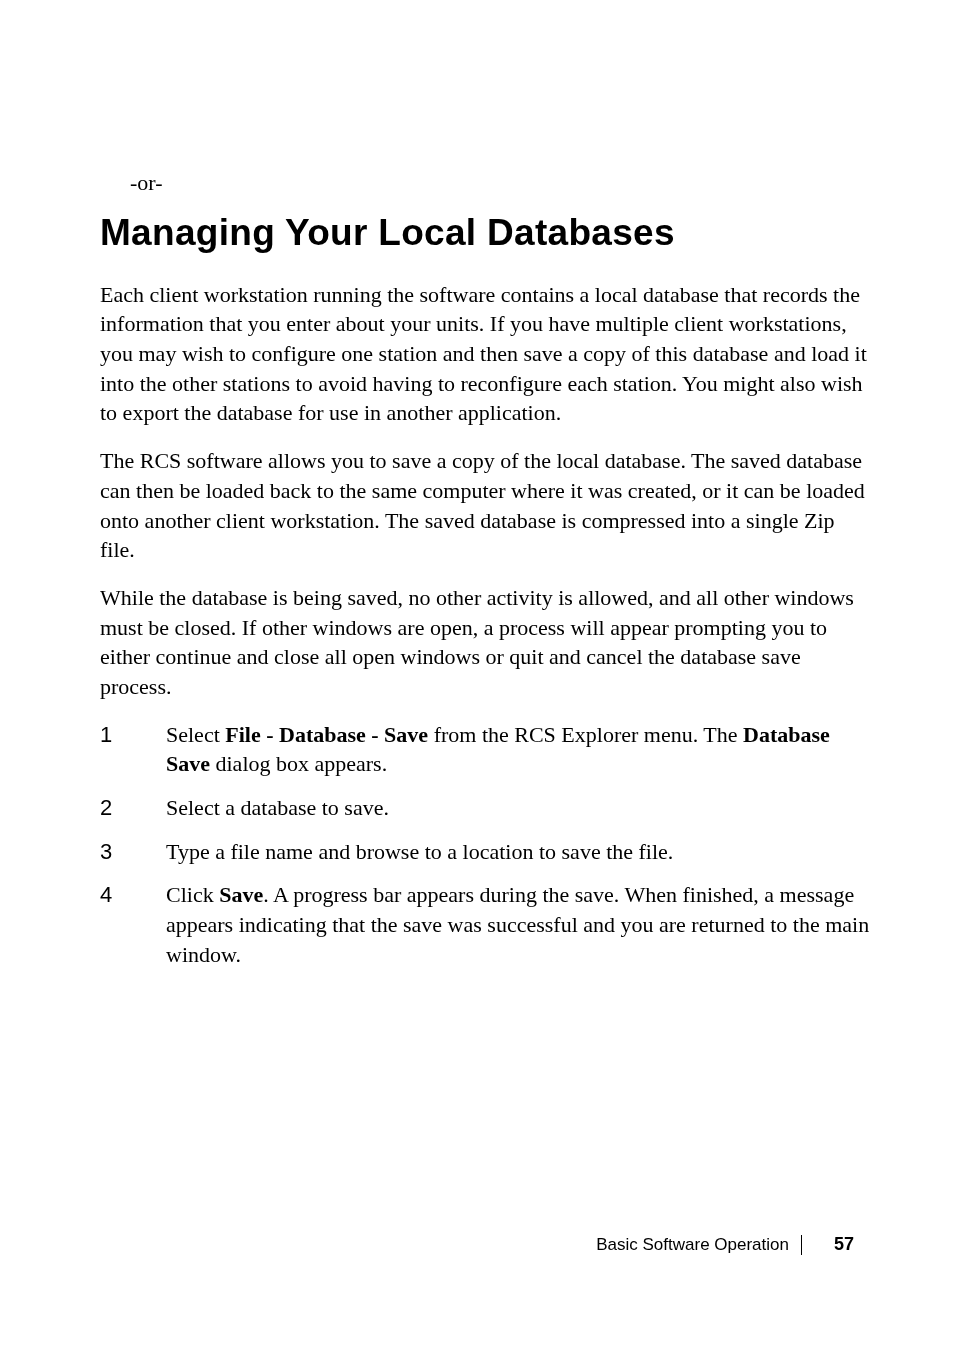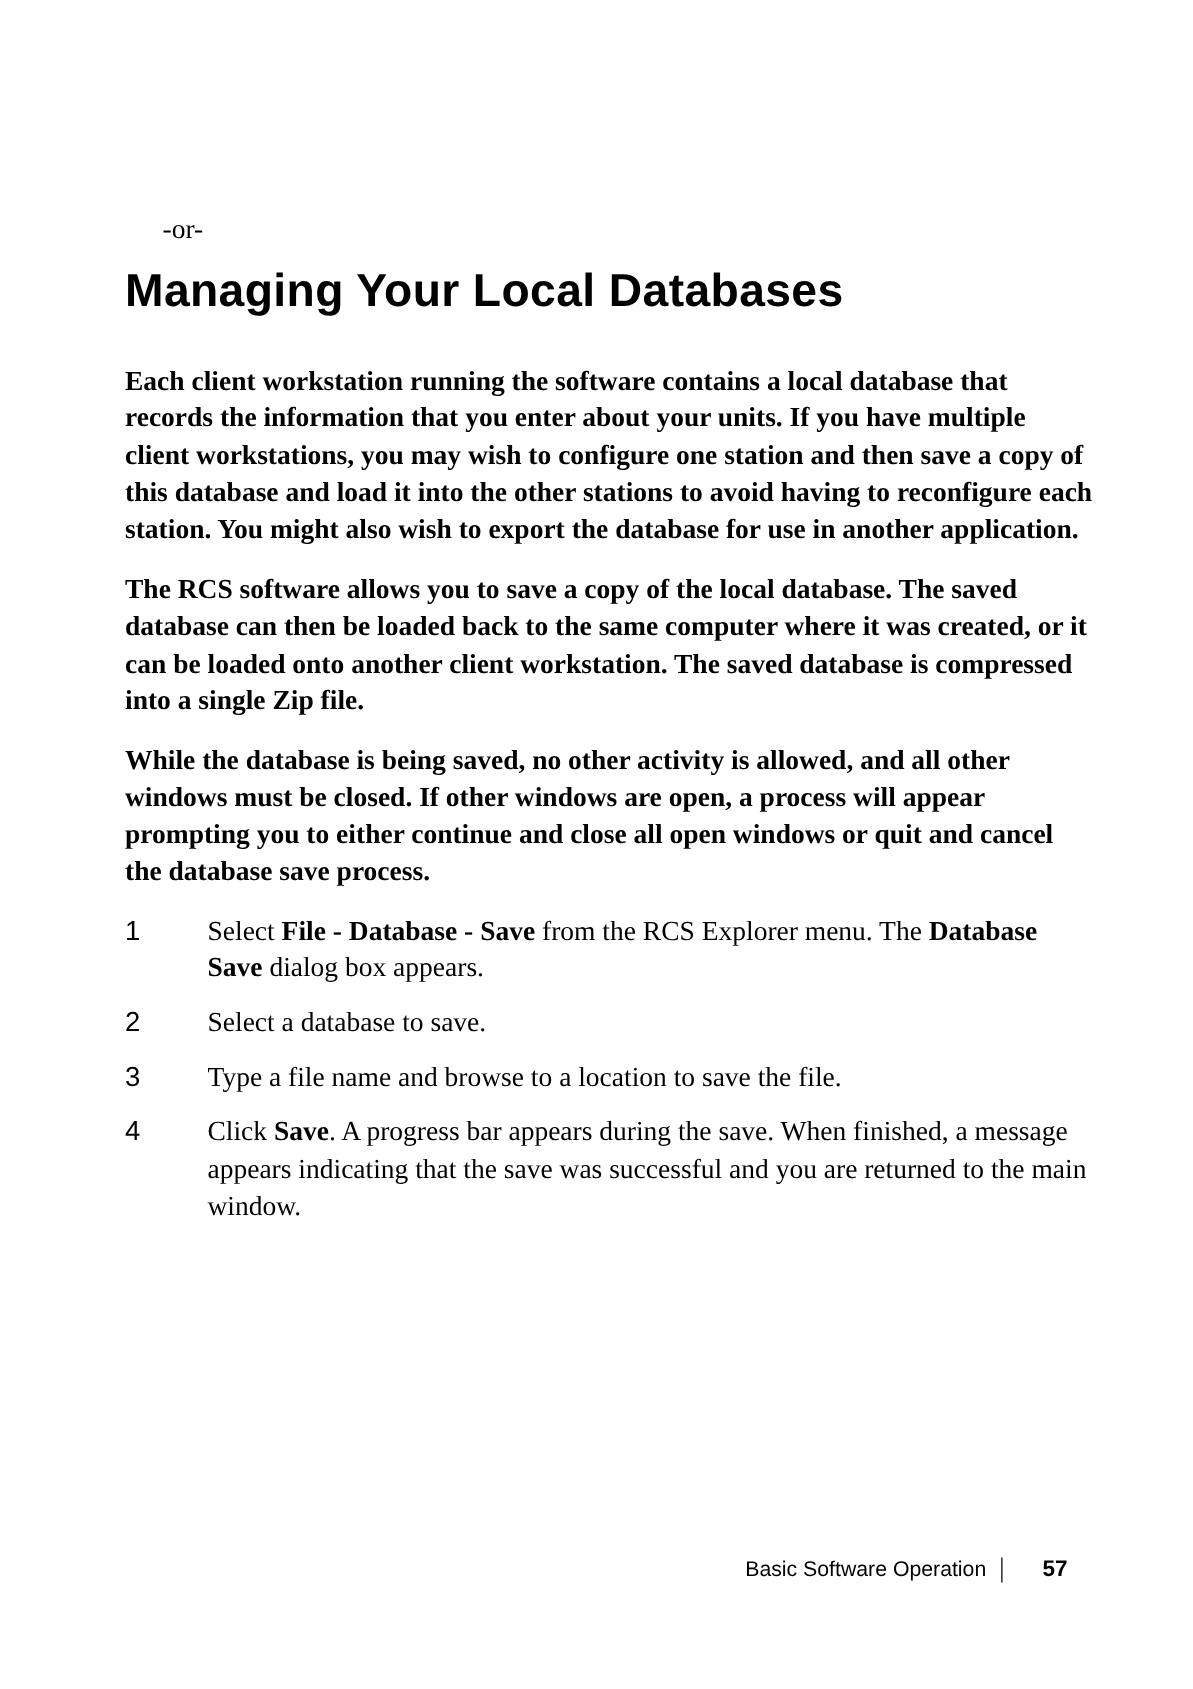--- a/index.html
+++ b/index.html
@@ -29,28 +29,27 @@
     font-size: 22px;
     line-height: 1.35;
     margin-bottom: 36px;
     padding-left: 30px;
   }
   .h1 {
     font-family: "Helvetica Neue", Helvetica, Arial, sans-serif;
     font-weight: 900;
     font-size: 37px;
     letter-spacing: 0.3px;
-    margin: 14px 0 36px 0;
+    margin: 14px 0 26px 0;
     font-stretch: condensed;
   }
   .para {
     font-size: 22px;
     line-height: 1.35;
     margin-bottom: 18px;
-    font-weight: bold;
   }
   .h2 {
     font-family: "Helvetica Neue", Helvetica, Arial, sans-serif;
     font-weight: 800;
     font-size: 22px;
     margin: 22px 0 14px 0;
     font-stretch: condensed;
   }
   .bold { font-weight: 700; }
   ol.steps {
@@ -70,21 +69,21 @@
     width: 30px;
     flex: 0 0 30px;
     font-stretch: condensed;
   }
   ol.steps > li .body {
     flex: 1;
     margin-left: 36px;
   }
   .footer {
     position: absolute;
-    bottom: 85px;
+    bottom: 96px;
     right: 100px;
     font-family: "Helvetica Neue", Helvetica, Arial, sans-serif;
     font-size: 17px;
     font-stretch: condensed;
     display: flex;
     align-items: center;
     gap: 12px;
   }
   .footer .divider {
     width: 1px;

